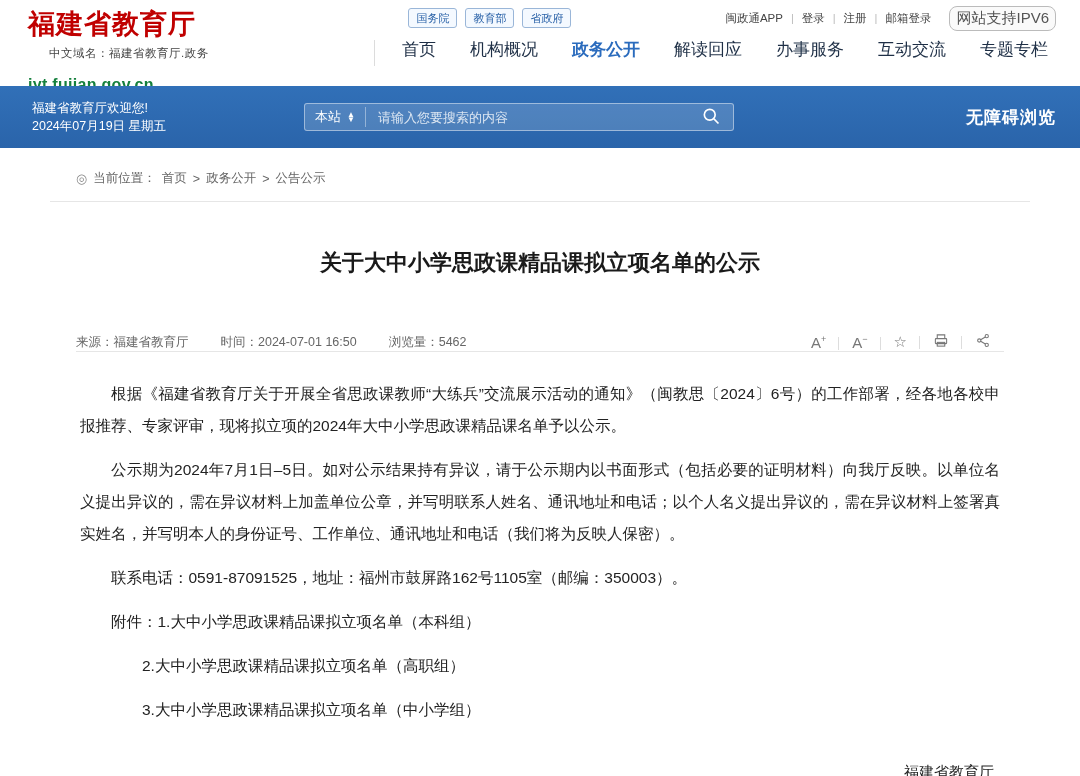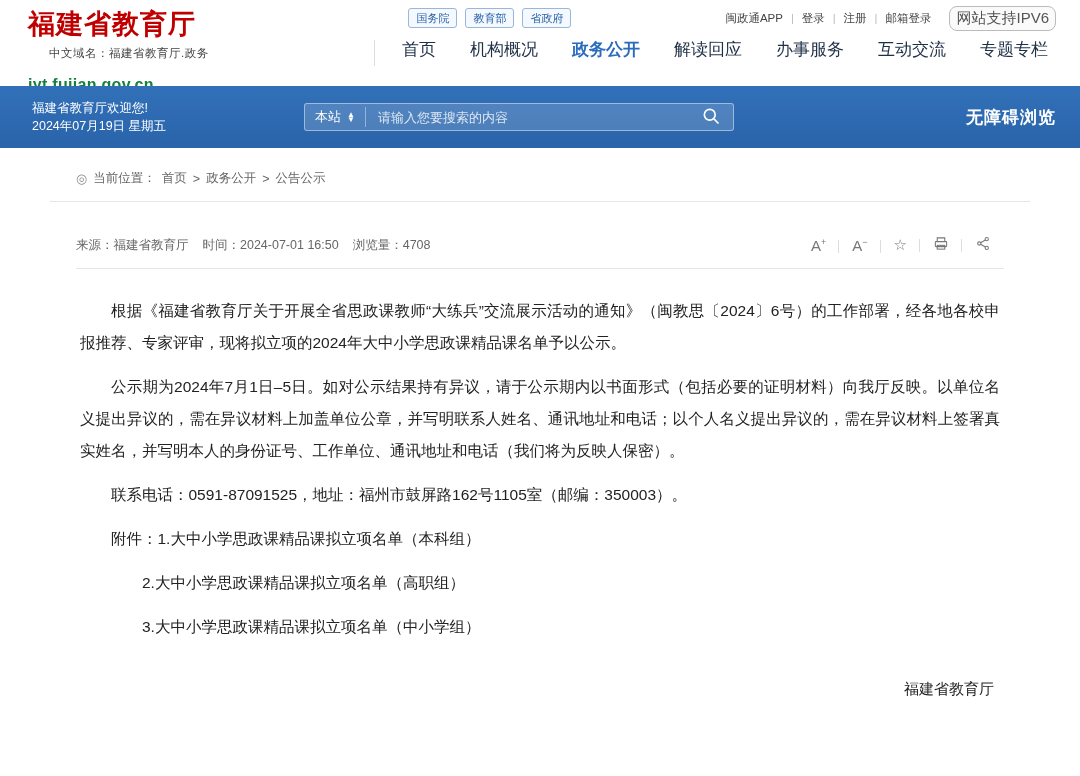--- a/index.html
+++ b/index.html
@@ -171,26 +171,25 @@
     font-weight: bold;
     color: #1a1a1a;
     padding: 44px 40px 0;
     line-height: 34px;
     font-family: "Liberation Sans", sans-serif;
   }
 
   .meta-row {
     display: flex;
     align-items: center;
-    margin: 34px 26px 0 26px;
-    padding-bottom: 14px;
+    margin: 53px 26px 0 26px;
     border-bottom: 1px solid #e6e6e6;
     font-size: 12.5px;
     color: #666;
-    gap: 14px;
+    gap: 32px;
   }
   .meta-tools { margin-left: auto; display: flex; align-items: center; gap: 0; color:#555; }
   .tool { padding: 0 13px; font-size: 15px; color:#777; position: relative; }
   .tool.sep::after {
     content:""; position:absolute; right:0; top:3px; width:1px; height:13px; background:#ddd;
   }
 
   .body-text {
     padding: 26px 30px 0 30px;
     font-size: 15.5px;
@@ -283,30 +282,31 @@
     <div class="crumb">
       <span class="pin-ico">◎</span>
       <span>当前位置：</span>
       <a>首页</a>
       <span>&gt;</span>
       <a>政务公开</a>
       <span>&gt;</span>
       <a>公告公示</a>
     </div>
 
+    <div class="doc-title">关于大中小学思政课精品课拟立项名单的公示</div>
 
     <div class="meta-row">
       <span>
         <span>来源：</span><span>福建省教育厅</span>
       </span>
       <span>
         <span>时间：</span><span>2024-07-01 16:50</span>
       </span>
       <span>
-        <span>浏览量：</span><span>4708</span>
+        <span>浏览量：</span><span>5462</span>
       </span>
 
       <span class="meta-tools">
         <span class="tool sep">A<sup style="font-size:9px">+</sup></span>
         <span class="tool sep">A<sup style="font-size:9px">−</sup></span>
         <span class="tool sep">☆</span>
         <span class="tool sep">
           <svg width="16" height="15" viewBox="0 0 24 24" fill="none" stroke="#777" stroke-width="1.7">
             <path d="M6 9V3h12v6"></path>
               <rect x="3" y="9" width="18" height="8" rx="1"></rect>

